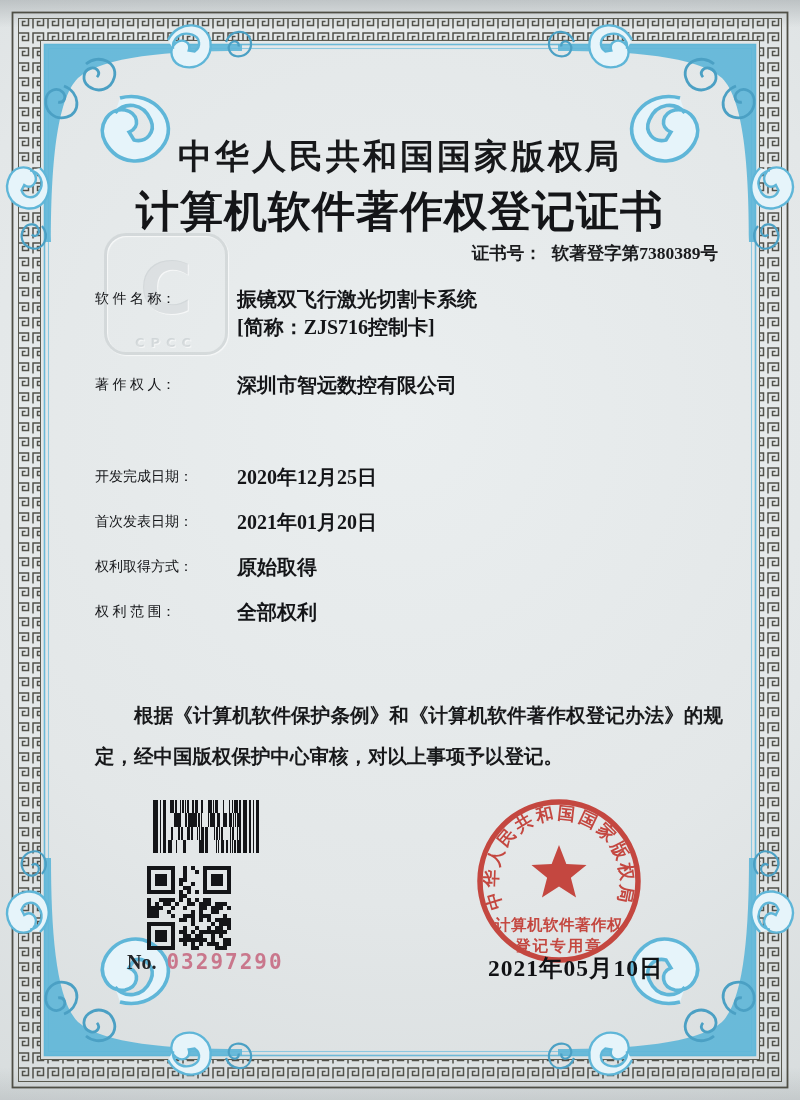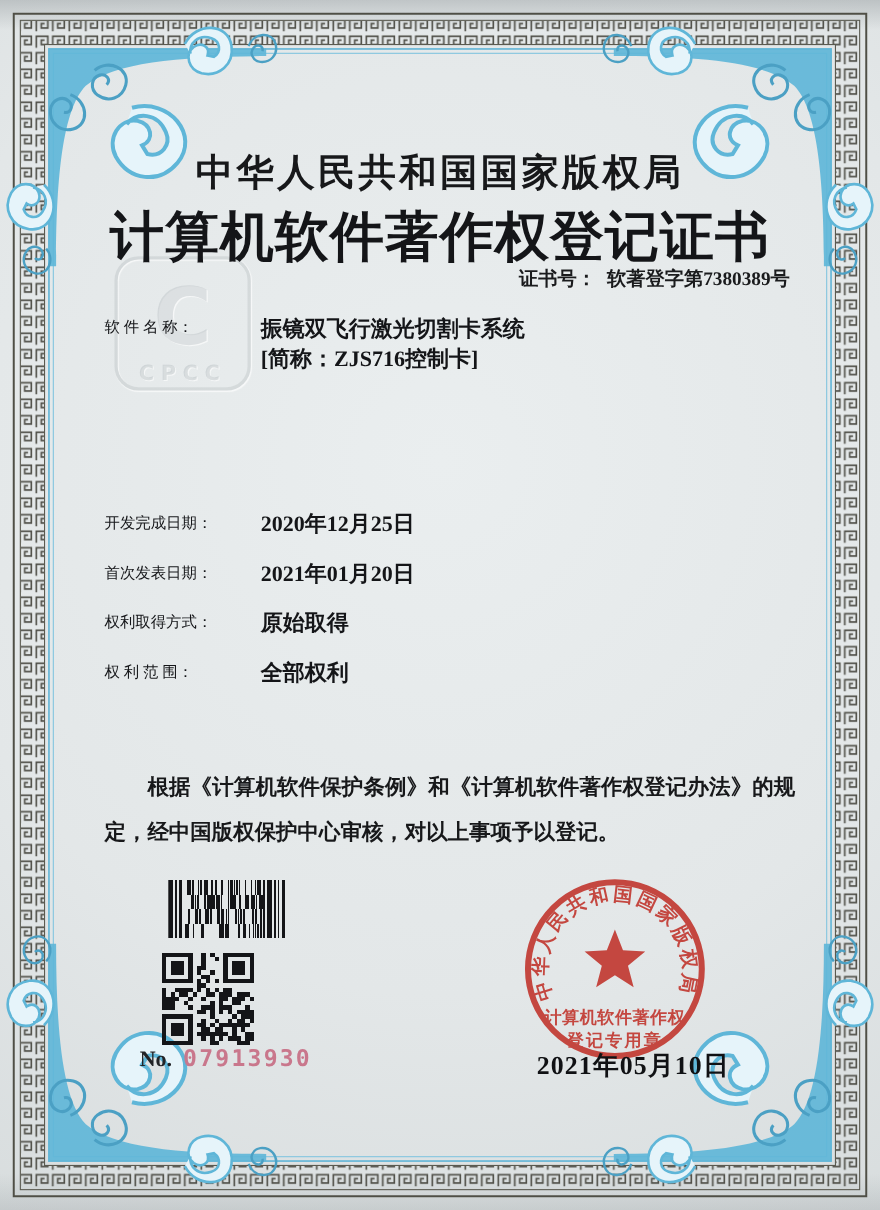--- a/index.html
+++ b/index.html
@@ -27,32 +27,32 @@
   .emboss-c{
     position:absolute;left:0;right:0;top:2px;text-align:center;
     font-family:"DejaVu Sans","Liberation Sans",sans-serif;
     font-size:72px;font-weight:bold;line-height:100px;
     color:rgba(165,172,178,.40);
     text-shadow:1px 1px 0 rgba(255,255,255,.85);
   }
   .emboss-cap{
     position:absolute;bottom:2px;left:0;right:0;text-align:center;
     font-family:"DejaVu Sans","Liberation Sans",sans-serif;
-    font-size:19px;font-weight:bold;letter-spacing:6px;
+    font-size:13px;font-weight:bold;letter-spacing:6px;
     color:rgba(165,172,178,.45);
     text-shadow:1px 1px 0 rgba(255,255,255,.8);
   }
   
   .authority{
     position:absolute;left:0;top:134px;width:100%;margin:0;text-align:center;
     font-size:34px;font-weight:700;letter-spacing:3px;color:#17181a;z-index:2;
   }
   .title{
     position:absolute;left:0;top:183px;width:100%;margin:0;text-align:center;
-    font-size:49px;font-weight:700;letter-spacing:1px;color:#141518;z-index:2;
+    font-size:43px;font-weight:700;letter-spacing:1px;color:#141518;z-index:2;
   }
   .certno{
     position:absolute;right:82px;top:241px;
     font-size:17.5px;font-weight:700;color:#1a1b1d;z-index:2;text-align:center;
   }
   .certno .lbl{margin-right:10px;}
   
   .row{position:absolute;left:95px;display:flex;align-items:flex-start;z-index:2;}
   .row .lbl{
     display:inline-block;width:142px;flex:0 0 142px;
@@ -131,20 +131,26 @@
   <div class="certno">
     <span class="lbl">证书号：</span><span>软著登字第7380389号</span>
   </div>
 
   <div class="row" style="top:285px">
     <span class="lbl">软 件 名 称：</span>
     <span class="vals">
       <div>振镜双飞行激光切割卡系统</div>
       <div>[简称：ZJS716控制卡]</div>
     </span>
+  </div>
+  <div class="row" style="top:371px">
+    <span class="lbl">著 作 权 人：</span>
+    <span class="vals">
+        <div>深圳市智远数控有限公司</div>
+      </span>
   </div>
   <div class="row" style="top:463px">
     <span class="lbl">开发完成日期：</span>
     <span class="vals">
         <div>2020年12月25日</div>
       </span>
   </div>
   <div class="row" style="top:508px">
     <span class="lbl">首次发表日期：</span>
     <span class="vals">
@@ -472,21 +478,21 @@
       <rect x="0" y="20" width="1" height="1" fill="#141518"></rect>
       <rect x="1" y="20" width="1" height="1" fill="#141518"></rect>
       <rect x="2" y="20" width="1" height="1" fill="#141518"></rect>
       <rect x="3" y="20" width="1" height="1" fill="#141518"></rect>
       <rect x="4" y="20" width="1" height="1" fill="#141518"></rect>
       <rect x="5" y="20" width="1" height="1" fill="#141518"></rect>
       <rect x="6" y="20" width="1" height="1" fill="#141518"></rect>
     </svg>
 
   <div class="serial">
-    <span class="no">No.</span><span class="num">07913930</span>
+    <span class="no">No.</span><span class="num">03297290</span>
   </div>
 
   <svg class="seal" width="170" height="170" viewBox="0 0 170 170">
     <circle cx="85" cy="85" r="79" fill="none" stroke="#c23a32" stroke-width="5.5"></circle>
     <polygon fill="#c23a32" points="85,49 92.35,67.89 112.58,69.04 96.89,81.86 102.05,101.46 85,90.5 67.95,101.46 73.11,81.86 57.42,69.04 77.65,67.89"></polygon>
     <defs>
       <path id="ringpath" d="M28.8 111.2 A62 62 0 1 1 141.2 111.2" fill="none"></path>
     </defs>
     <text font-size="17.5" font-weight="bold" fill="#c23a32" font-family="'Liberation Serif','DejaVu Serif',serif">
       <textPath href="#ringpath" startOffset="0" textLength="242" lengthAdjust="spacing">中华人民共和国国家版权局</textPath>

